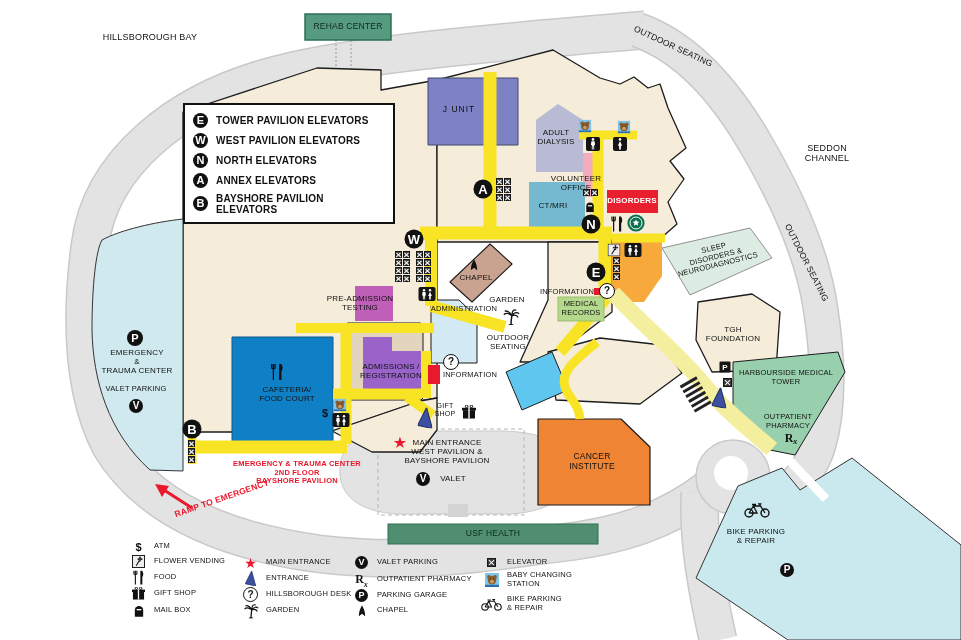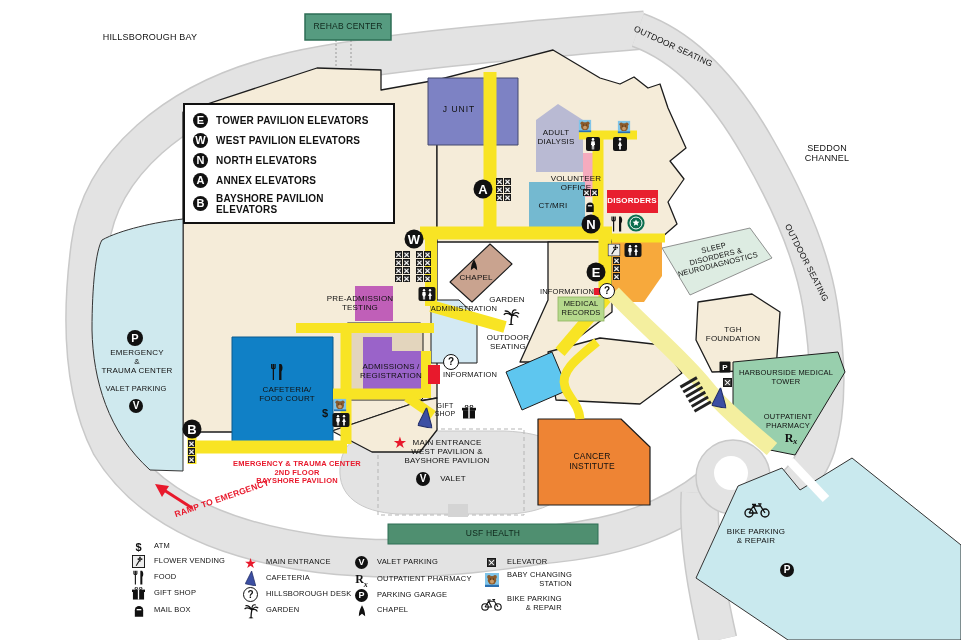--- a/index.html
+++ b/index.html
@@ -2,21 +2,21 @@
 <html><head>
 <meta charset="utf-8">
 <style>
   html,body{margin:0;padding:0;background:#fff;}
   #map{position:relative;width:961px;height:640px;background:#fff;overflow:hidden;
        font-family:"Liberation Sans","DejaVu Sans",sans-serif;}
   #basemap{position:absolute;left:0;top:0;}
   .lbl{position:absolute;transform:translate(-50%,-50%);font-size:8px;line-height:1.15;
        color:#111;text-align:center;white-space:pre-line;letter-spacing:.2px;}
   .s7{font-size:7px}.s75{font-size:7.5px}.s85{font-size:8.5px}.s9{font-size:9px}
-  .bold{font-weight:bold}.red{color:#e8192c}.white{color:#fff}.left{text-align:right}
+  .bold{font-weight:bold}.red{color:#e8192c}.white{color:#fff}.left{text-align:left}
   .cmark{position:absolute;transform:translate(-50%,-50%);background:#111;color:#fff;
          border-radius:50%;display:flex;align-items:center;justify-content:center;
          font-weight:bold;line-height:1;}
   .c19{width:19px;height:19px;font-size:13px}
   .c16{width:16px;height:16px;font-size:11px}
   .c14{width:14px;height:14px;font-size:10px}
   .c13{width:13px;height:13px;font-size:9px}
   .qmark{background:#fff;color:#111;border:1.6px solid #111;font-size:10px;}
   .icon{position:absolute;transform:translate(-50%,-50%);display:flex;align-items:center;
         justify-content:center;line-height:1;}
@@ -515,21 +515,21 @@
         <span class="star" style="font-size:14px">★</span>
       </span>
       <span class="leg-lb">MAIN ENTRANCE</span>
     </div>
 <div class="leg-row" style="left:240px;top:571px">
       <span class="leg-ic">
         <svg width="11" height="15">
           <use href="#sym-entrance"></use>
         </svg>
       </span>
-      <span class="leg-lb">CAFETERIA</span>
+      <span class="leg-lb">ENTRANCE</span>
     </div>
 <div class="leg-row" style="left:240px;top:587px">
       <span class="leg-ic">
         <span class="cmark c13 qmark" style="position:static;transform:none">?</span>
       </span>
       <span class="leg-lb">HILLSBOROUGH DESK</span>
     </div>
 <div class="leg-row" style="left:240px;top:603px">
       <span class="leg-ic">
         <svg width="16" height="16">

